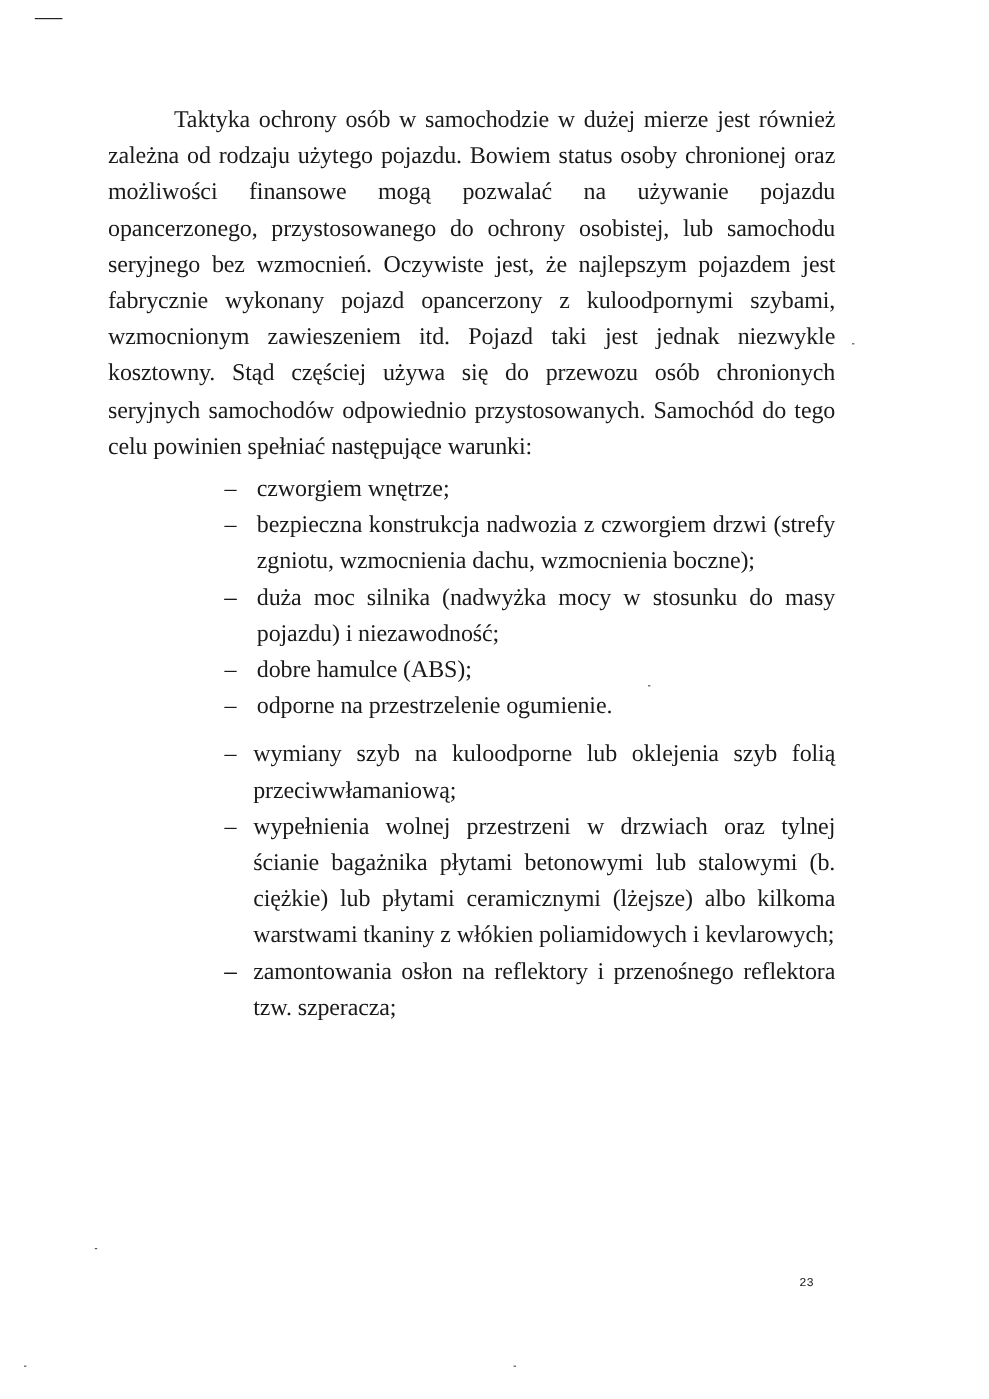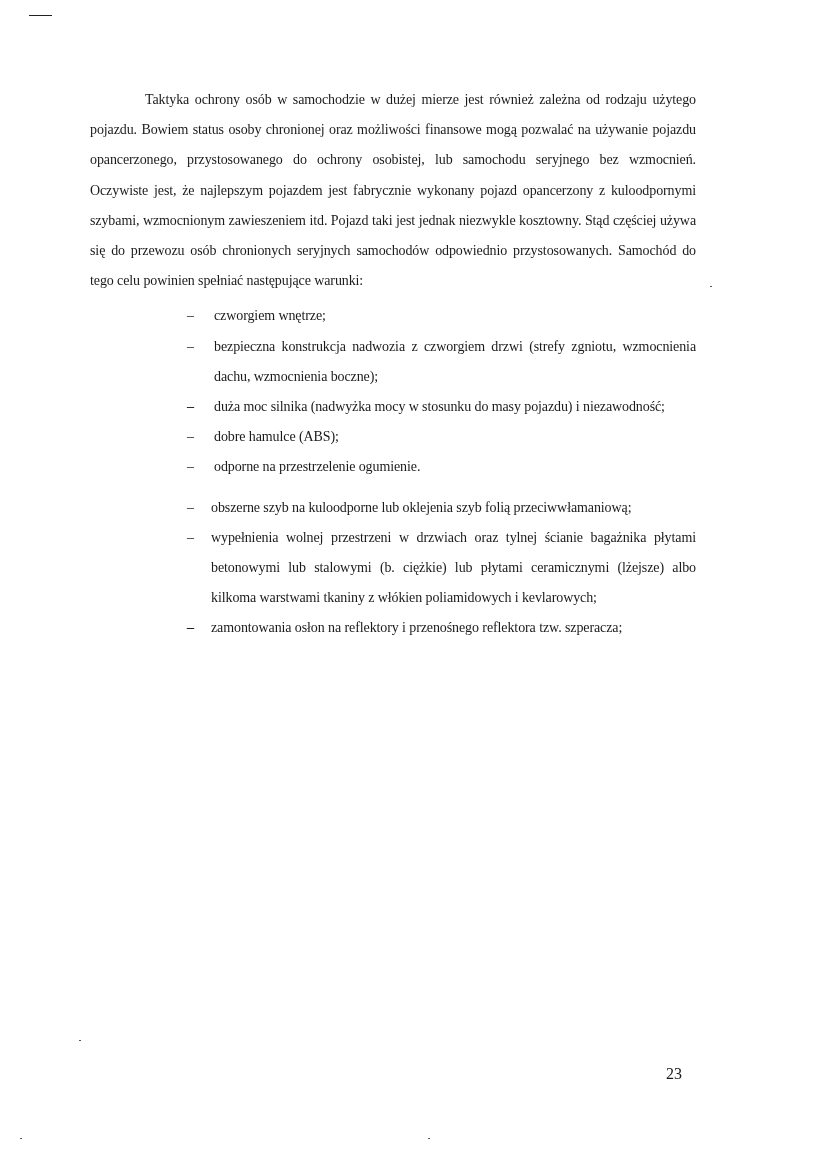--- a/index.html
+++ b/index.html
@@ -8,33 +8,33 @@
       font-family: "Liberation Serif", "DejaVu Serif", serif;
       color: #1a1a1a;
     }
     .scan-mark-top {
       position: absolute; left: 29px; top: 15px; width: 23px; height: 1px;
       background: #222;
     }
     .speck { position: absolute; width: 2px; height: 1px; background: #555; }
     .page {
       position: absolute; left: 90px; top: 85px; width: 606px;
-      font-size: 14px; line-height: 30.2px; letter-spacing: -0.1px;
+      font-size: 20px; line-height: 30.2px; letter-spacing: -0.1px;
     }
     .para { text-align: justify; text-align-last: left; margin: 0; }
     .para.indent { text-indent: 55px; }
     .list { list-style: none; margin: 0; padding: 0; }
     .list.l1 { margin-top: 5px; margin-left: 97px; margin-bottom: 10px; }
     .list.l2 { margin-top: 4px; margin-left: 97px; }
     .list li { position: relative; padding-left: 27px; text-align: justify; text-align-last: left; }
     .list.l2 li { padding-left: 24px; }
     .dash { position: absolute; left: 0; top: 0; }
     .page-number {
-      position: absolute; left: 666px; top: 1065px; font-size: 16px;
-      font-family: Liberation Serif, serif;
+      position: absolute; left: 666px; top: 1065px; font-size: 10px;
+      font-family: Liberation Mono, monospace;
     }
   </style>
 </head>
 <body>
 
 <div class="scan-mark-top"></div>
 <div class="speck" style="left:710px;top:286px"></div>
 <div class="speck" style="left:540px;top:571px"></div>
 <div class="speck" style="left:79px;top:1040px"></div>
 <div class="speck" style="left:20px;top:1138px"></div>
@@ -47,21 +47,21 @@
     <li><span class="dash">–</span><span>czworgiem wnętrze;</span></li>
     <li><span class="dash">–</span><span>bezpieczna konstrukcja nadwozia z czworgiem drzwi (strefy zgniotu, wzmocnienia dachu, wzmocnienia boczne);</span></li>
     <li><span class="dash">–</span></li>
     <li><span class="dash">–</span><span>duża moc silnika (nadwyżka mocy w stosunku do masy pojazdu) i niezawodność;</span></li>
     <li><span class="dash">–</span><span>dobre hamulce (ABS);</span></li>
     <li><span class="dash">–</span><span>odporne na przestrzelenie ogumienie.</span></li>
   </ul>
 
 
   <ul class="list l2">
-    <li><span class="dash">–</span><span>obszerne szyb na kuloodporne lub oklejenia szyb folią przeciwwłamaniową;</span></li>
+    <li><span class="dash">–</span><span>wymiany szyb na kuloodporne lub oklejenia szyb folią przeciwwłamaniową;</span></li>
     <li><span class="dash">–</span><span>wypełnienia wolnej przestrzeni w drzwiach oraz tylnej ścianie bagażnika płytami betonowymi lub stalowymi (b. ciężkie) lub płytami ceramicznymi (lżejsze) albo kilkoma warstwami tkaniny z włókien poliamidowych i kevlarowych;</span></li>
     <li><span class="dash">–</span></li>
     <li><span class="dash">–</span></li>
     <li><span class="dash">–</span><span>zamontowania osłon na reflektory i przenośnego reflektora tzw. szperacza;</span></li>
   </ul>
 </div>
 
 <div class="page-number">23</div>
 
 </body></html>

